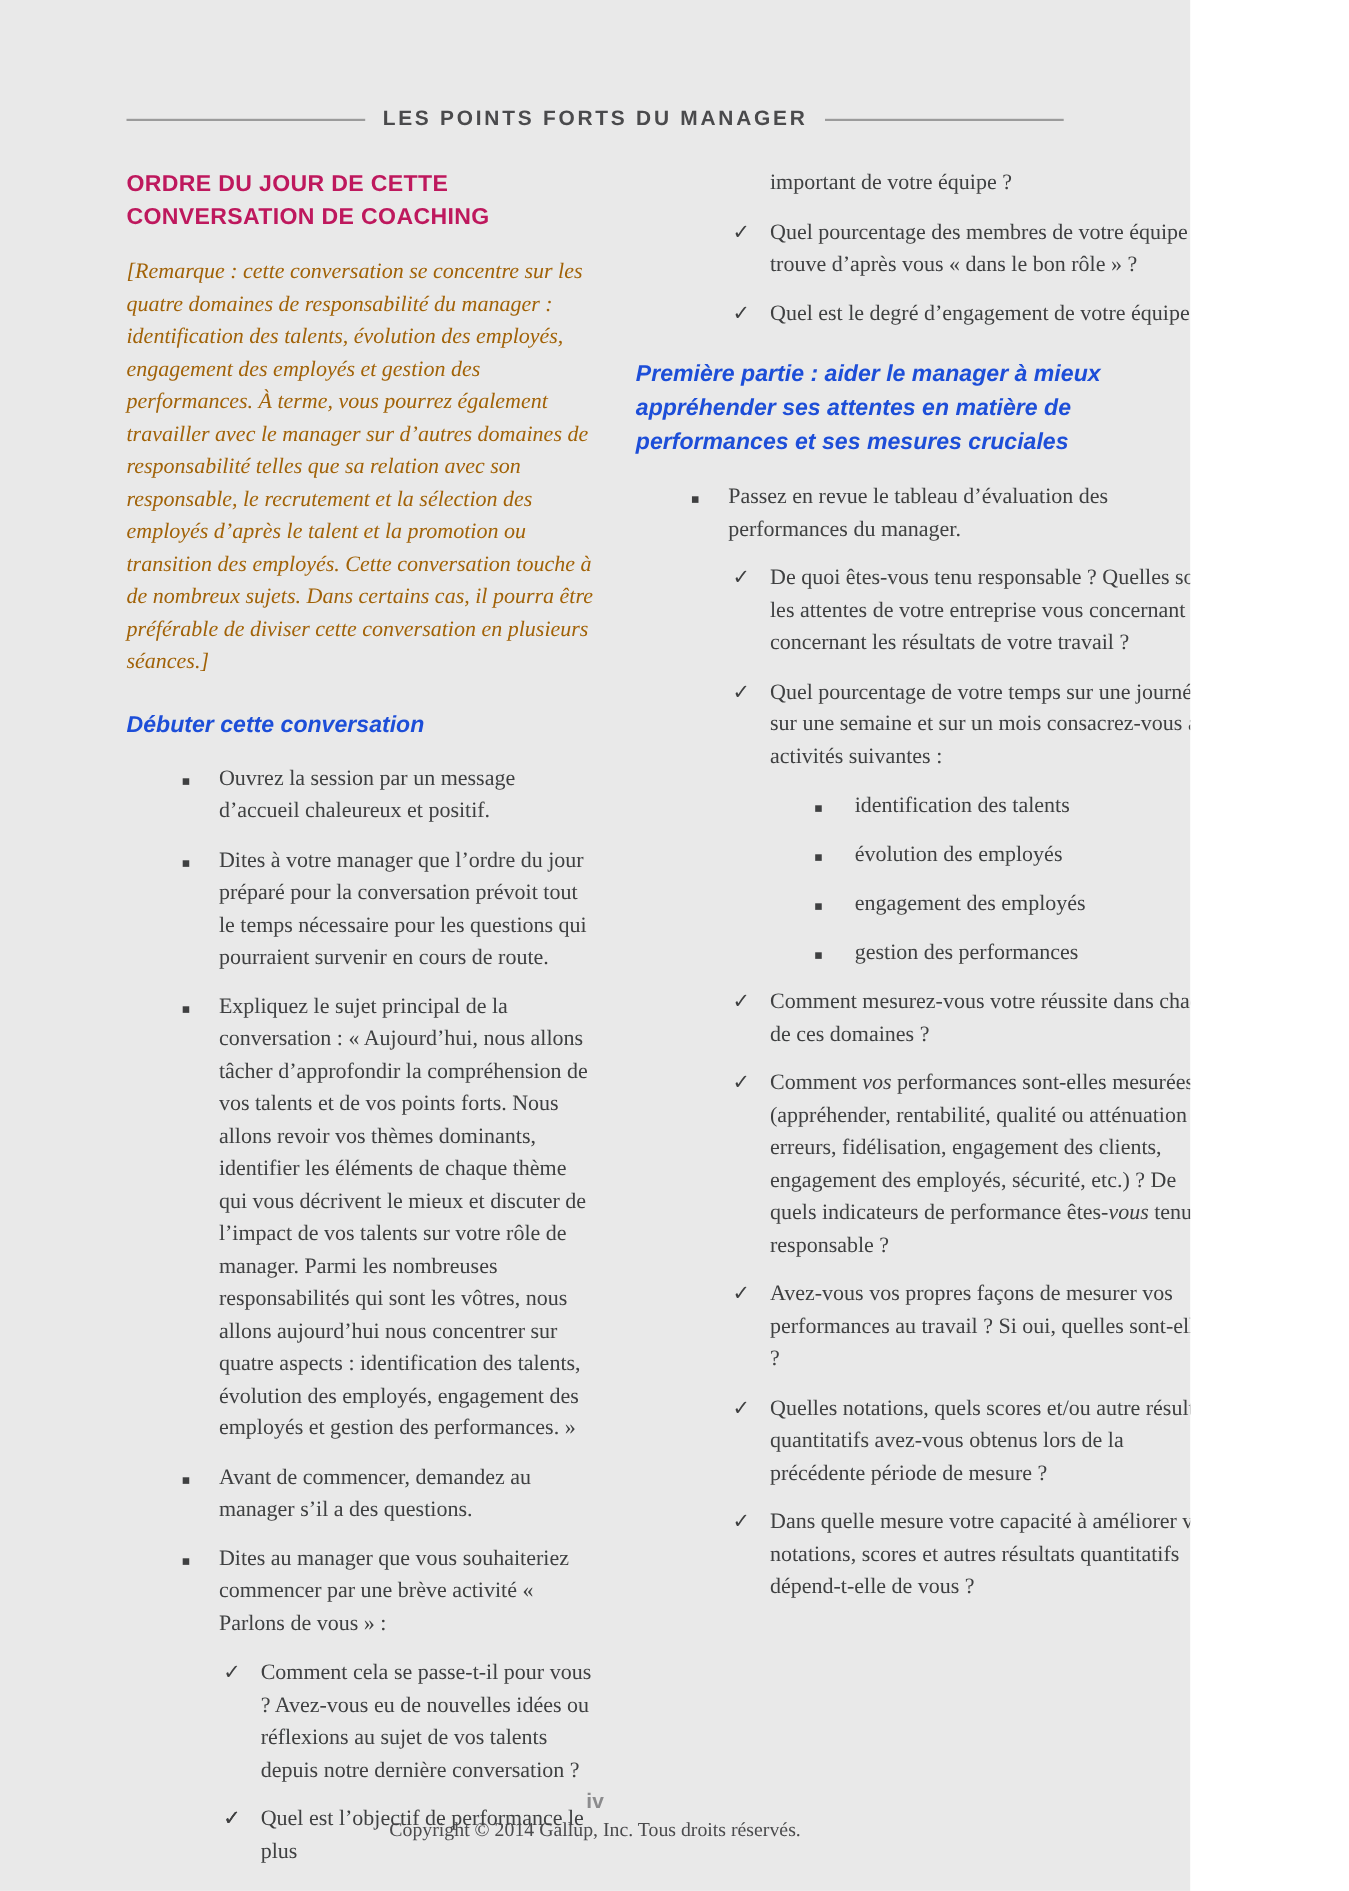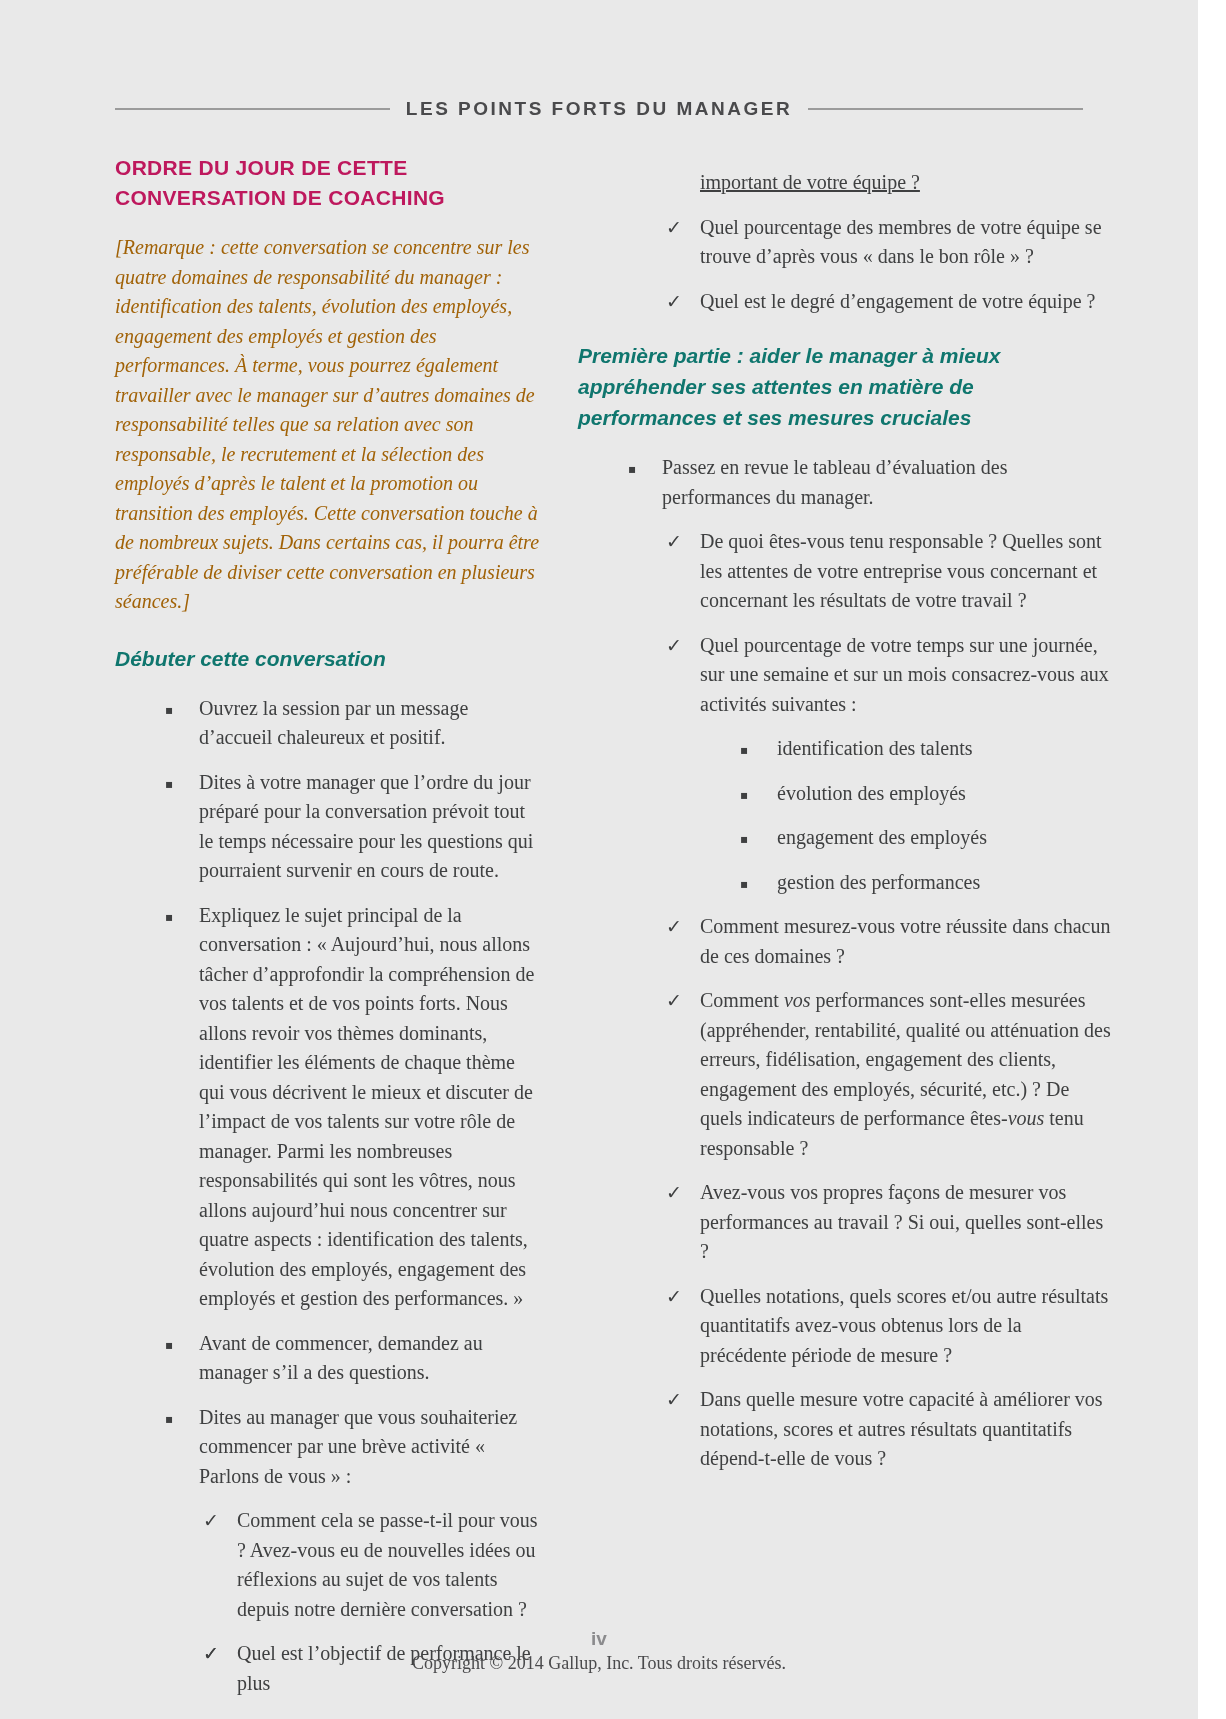--- a/index.html
+++ b/index.html
@@ -1,18 +1,18 @@
 <!DOCTYPE html>
 <html><head>
 <meta charset="utf-8">
 <style>
   html,body { margin:0; padding:0; }
   .page {
     position:relative;
-    width:1198px; height:1719px;
+    width:1082px; height:1719px;
     background:#e9e9e9;
     font-family:"Liberation Serif", serif;
     color:#3f4041;
     overflow:hidden;
   }
   
   .header {
     position:absolute; top:98px; left:115px; right:115px;
     display:flex; align-items:center; gap:16px;
   }
@@ -33,21 +33,21 @@
   .col-heading {
     font-family:"Liberation Sans", sans-serif;
     font-weight:bold; font-size:21px; line-height:30px;
     letter-spacing:0.3px; color:#be185d;
     white-space:pre-line;
     margin:5px 0 20px 0;
   }
   .section-heading {
     font-family:"Liberation Sans", sans-serif;
     font-weight:bold; font-style:italic;
-    font-size:21px; line-height:31px; color:#0f766e;
+    font-size:21px; line-height:31px; color:#1d4ed8;
     margin:24px 0 20px 0;
   }
   .note {
     font-style:italic; font-size:20px; line-height:29.5px;
     color:#a16207; margin:0 0 26px 0;
   }
   
   .item {
     position:relative;
     font-size:20px; line-height:29.5px;
@@ -58,21 +58,21 @@
     position:absolute; top:1px;
     font-family:"DejaVu Sans", sans-serif;
     color:#3f4041;
   }
   .item.bullet  { padding-left:84px; }
   .item.bullet .marker { left:50px; font-size:12px; top:2px; }
   .item.check   { padding-left:122px; }
   .item.check .marker  { left:88px; font-size:19px; top:0; }
   .item.sub     { padding-left:199px; }
   .item.sub .marker    { left:162px; font-size:12px; top:2px; }
-  .item.runover { padding-left:122px; margin-top:20px;text-decoration:underline; }
+  .item.runover { padding-left:122px; margin-top:4px; }
 
   
   .page-number {
     position:absolute; top:1628px; left:0; right:0;
     text-align:center;
     font-family:"Liberation Sans", sans-serif;
     font-weight:bold; font-size:19px; color:#8b8b8d;
   }
   .copyright {
     position:absolute; top:1653px; left:0; right:0;

